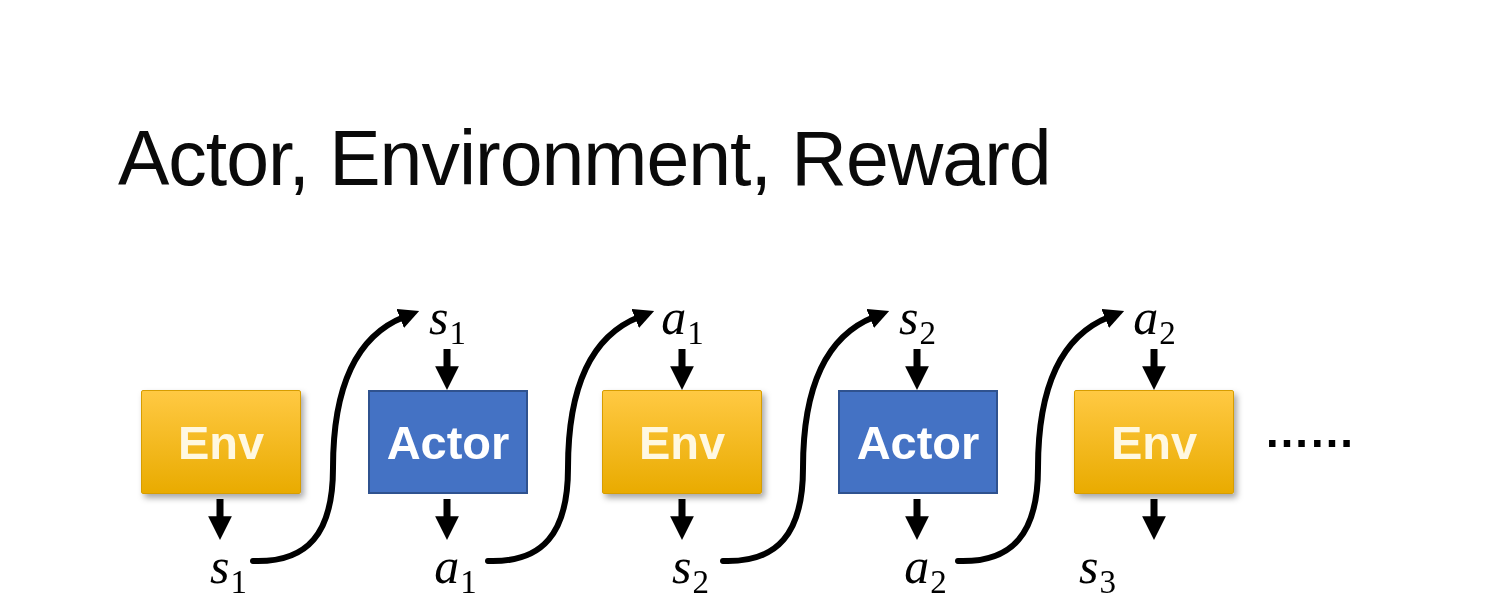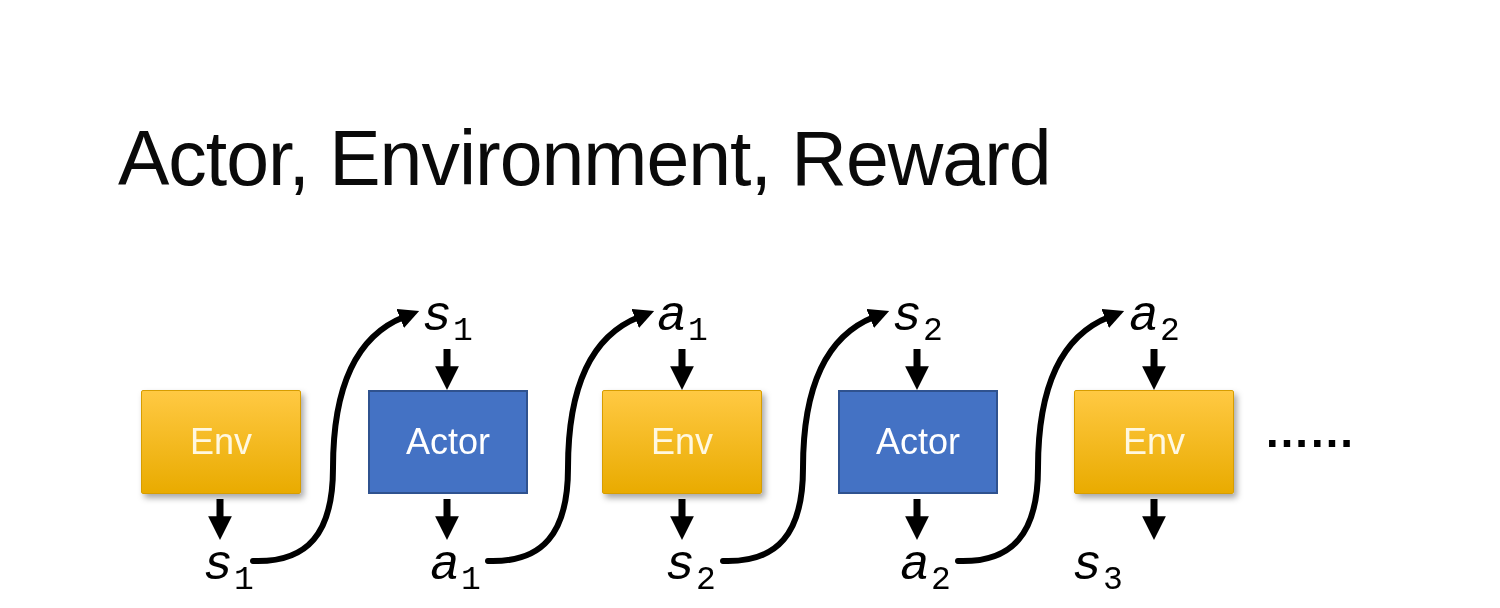--- a/index.html
+++ b/index.html
@@ -19,38 +19,38 @@
     color:var(--title-color); line-height:1; white-space:nowrap;
   }
 
   .arrows{position:absolute; left:0; top:0;}
   .arrows line, .arrows path.curve{stroke:var(--ink); fill:none;}
   .arrows .head{fill:var(--ink);}
 
   .box{
     position:absolute; top:390px; width:160px; height:104px;
     display:flex; align-items:center; justify-content:center;
-    font-size:36px; line-height:1; box-sizing:border-box;
+    font-size:47px; line-height:1; box-sizing:border-box;font-weight:bold;
   }
   .box.env{
     background:linear-gradient(180deg, var(--env-top), var(--env-bottom));
     border:1px solid var(--env-border);
     border-radius:2px;
     box-shadow:3px 4px 6px rgba(0,0,0,0.35);
     color:var(--env-text);
   }
   .box.actor{
     background:var(--actor-fill);
     border:2px solid var(--actor-border);
     color:var(--actor-text);
   }
 
   .mlabel{
     position:absolute; transform:translateX(-50%);
-    font-family:Liberation Mono, monospace; font-style:italic;
+    font-family:Liberation Serif, serif; font-style:italic;
     font-size:50px; line-height:1; color:var(--ink); white-space:nowrap;
   }
   .mlabel .sub{
     font-style:normal; font-size:33px; position:relative; top:10px; left:1px;
   }
   .mlabel.toprow{top:292px;}
   .mlabel.bottomrow{top:541px;}
 
   .ellipsis{
     position:absolute; left:1264px; top:408px;

